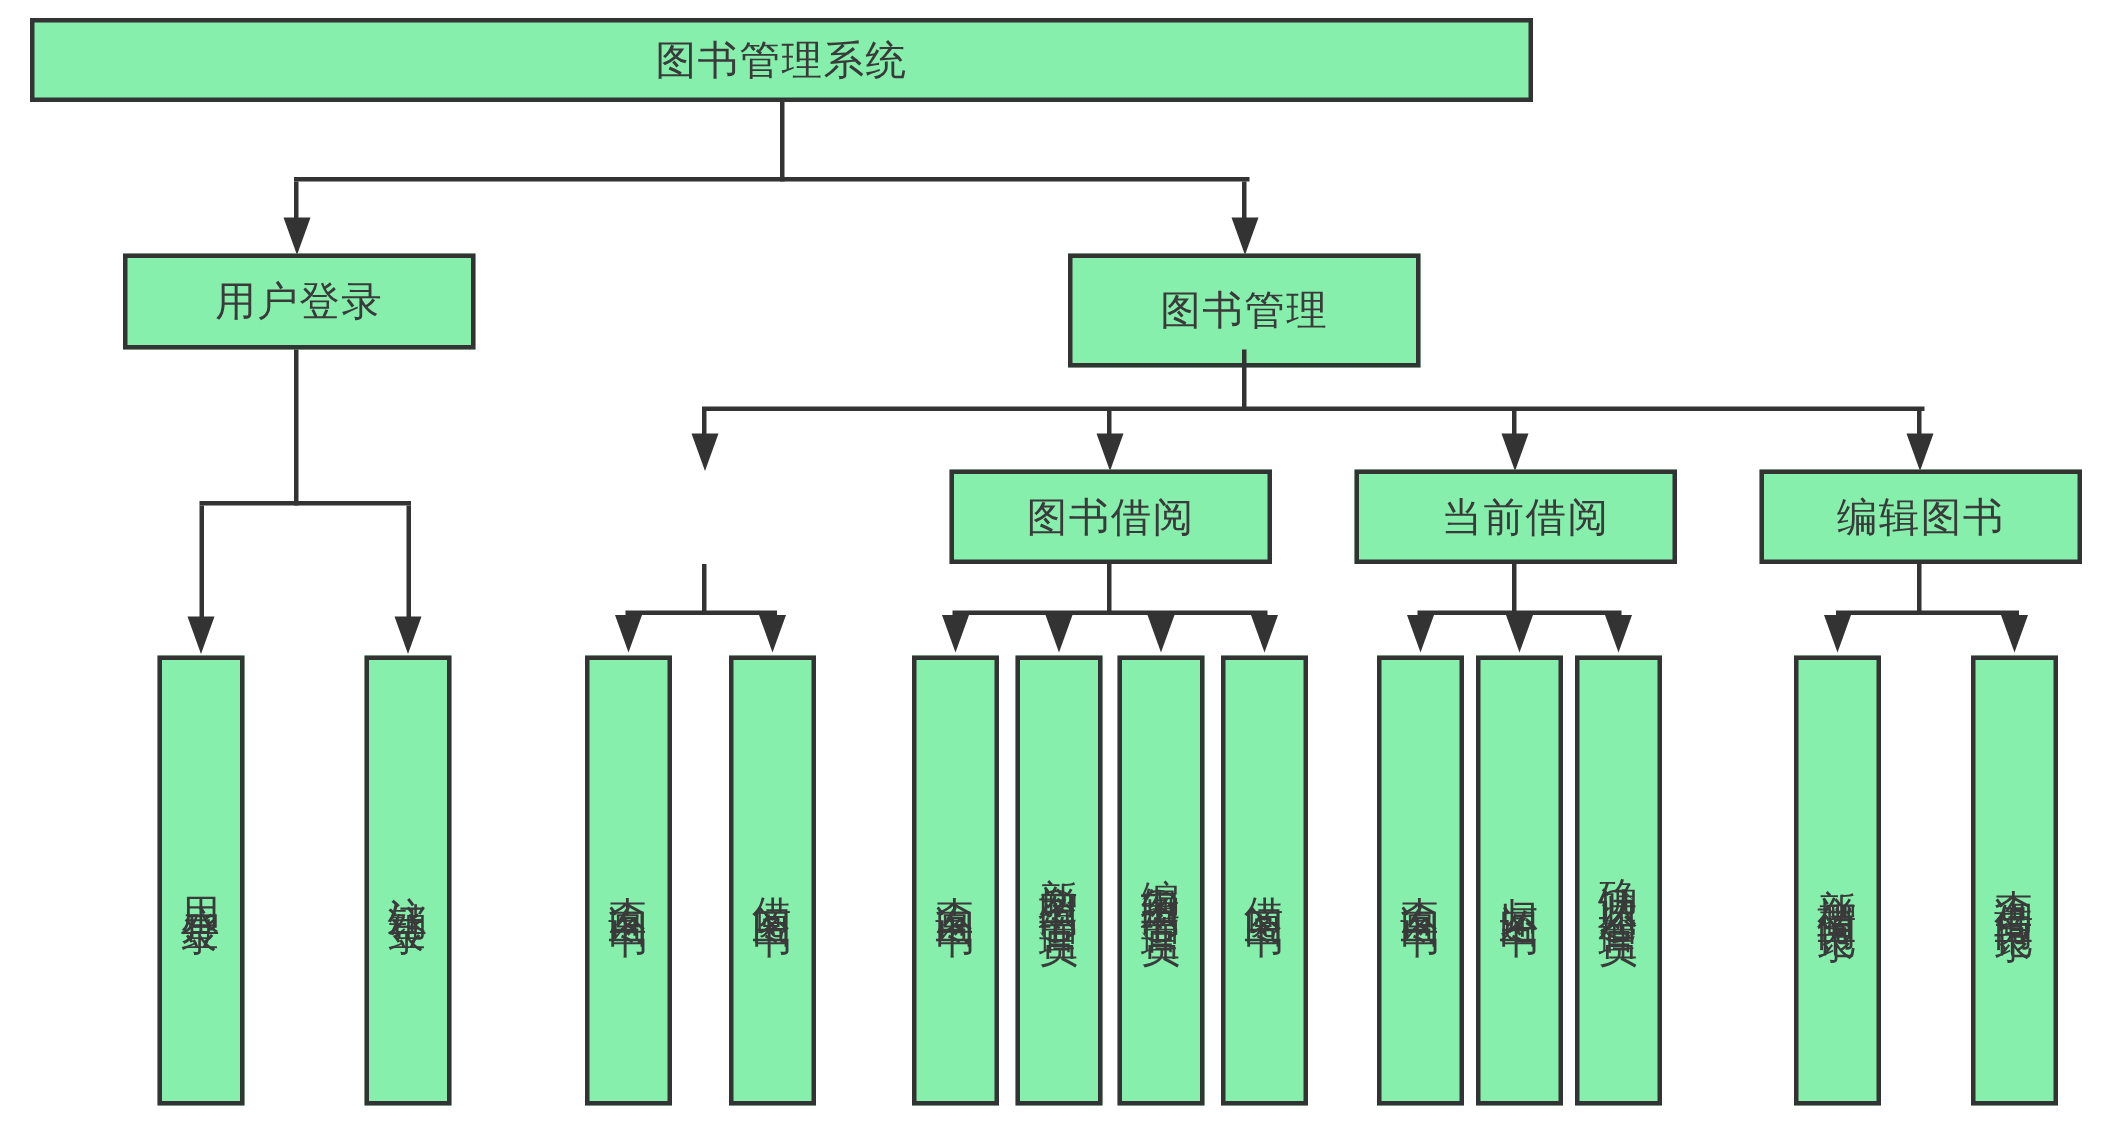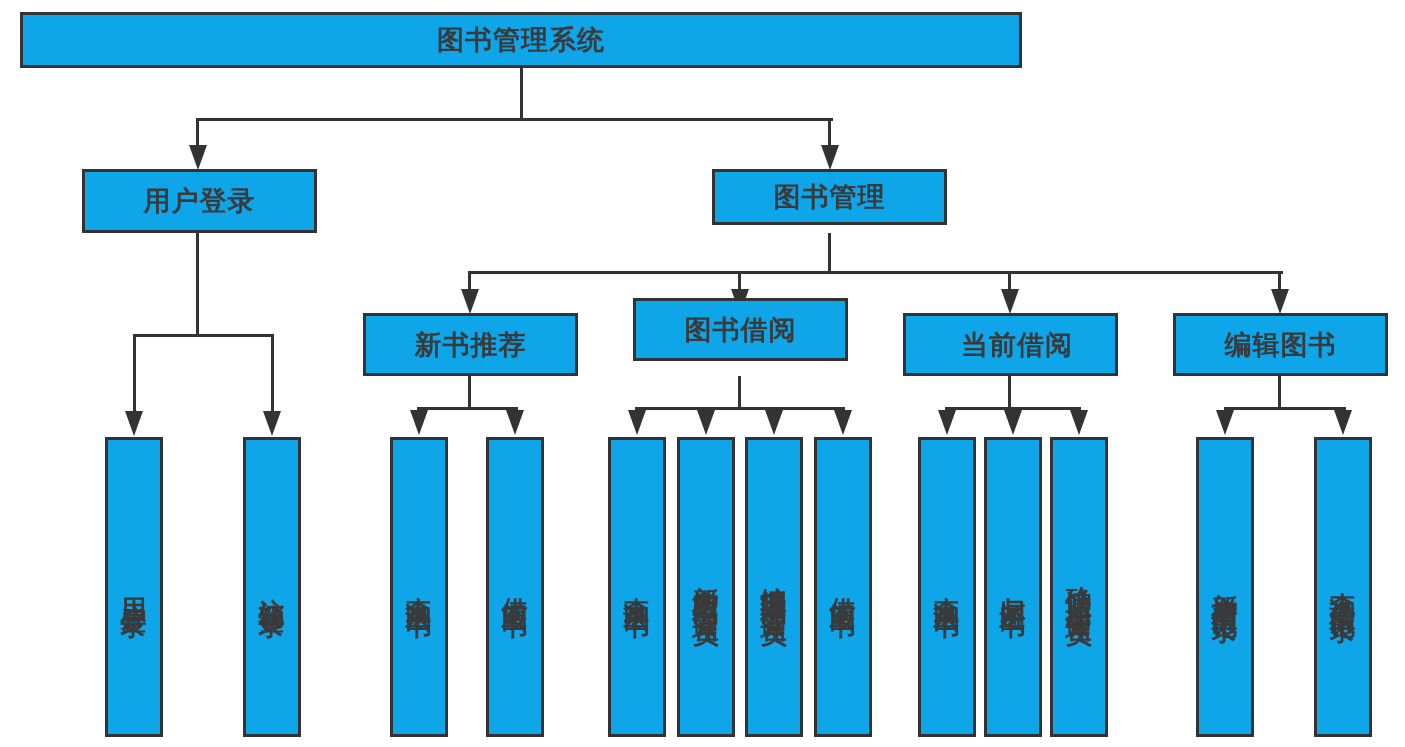--- a/index.html
+++ b/index.html
@@ -8,25 +8,24 @@
     width: 1405px;
     height: 747px;
     background: #ffffff;
     font-family: "Liberation Sans", sans-serif;
     overflow: hidden;
   }
   .node {
     position: absolute;
     box-sizing: border-box;
     border: 3px solid #333333;
-    background: #0ea5e9;
+    background: #86efac;
     display: flex;
     align-items: center;
     justify-content: center;
-    font-weight: bold;
   }
   .hlabel {
     font-size: 27px;
     color: #3a3a3a;
     letter-spacing: 1px;
     white-space: nowrap;
   }
   .vlabel {
     writing-mode: vertical-rl;
     text-orientation: mixed;
@@ -67,21 +66,21 @@
   <div class="vline" style="left:520px; top:68px; height:53px;"></div>
   <div class="hline" style="left:196px; top:118px; width:637px;"></div>
   <div class="vline" style="left:196px; top:121px; height:26px;"></div>
   <div class="arrow" style="left:189px; top:145px;"></div>
   <div class="vline" style="left:828px; top:121px; height:26px;"></div>
   <div class="arrow" style="left:821px; top:145px;"></div>
 
   <div class="node" style="left:82px; top:169px; width:235px; height:64px;">
     <span class="hlabel">用户登录</span>
   </div>
-  <div class="node" style="left:712px; top:169px; width:235px; height:56px;">
+  <div class="node" style="left:712px; top:169px; width:235px; height:76px;">
     <span class="hlabel">图书管理</span>
   </div>
 
   <div class="vline" style="left:196px; top:233px; height:104px;"></div>
   <div class="hline" style="left:133px; top:334px; width:141px;"></div>
   <div class="vline" style="left:133px; top:337px; height:76px;"></div>
   <div class="arrow" style="left:125px; top:411px;"></div>
   <div class="vline" style="left:271px; top:337px; height:76px;"></div>
   <div class="arrow" style="left:263px; top:411px;"></div>
 
@@ -89,24 +88,21 @@
   <div class="hline" style="left:468px; top:271px; width:815px;"></div>
   <div class="vline" style="left:468px; top:274px; height:17px;"></div>
   <div class="arrow" style="left:461px; top:289px;"></div>
   <div class="vline" style="left:738px; top:274px; height:17px;"></div>
   <div class="arrow" style="left:731px; top:289px;"></div>
   <div class="vline" style="left:1008px; top:274px; height:17px;"></div>
   <div class="arrow" style="left:1001px; top:289px;"></div>
   <div class="vline" style="left:1278px; top:274px; height:17px;"></div>
   <div class="arrow" style="left:1271px; top:289px;"></div>
 
-  <div class="node" style="left:363px; top:313px; width:215px; height:63px;">
-    <span class="hlabel">新书推荐</span>
-  </div>
-  <div class="node" style="left:633px; top:298px; width:215px; height:63px;">
+  <div class="node" style="left:633px; top:313px; width:215px; height:63px;">
     <span class="hlabel">图书借阅</span>
   </div>
   <div class="node" style="left:903px; top:313px; width:215px; height:63px;padding-left:13px;">
     <span class="hlabel">当前借阅</span>
   </div>
   <div class="node" style="left:1173px; top:313px; width:215px; height:63px;">
     <span class="hlabel">编辑图书</span>
   </div>
 
   <div class="vline" style="left:468px; top:376px; height:34px;"></div>

